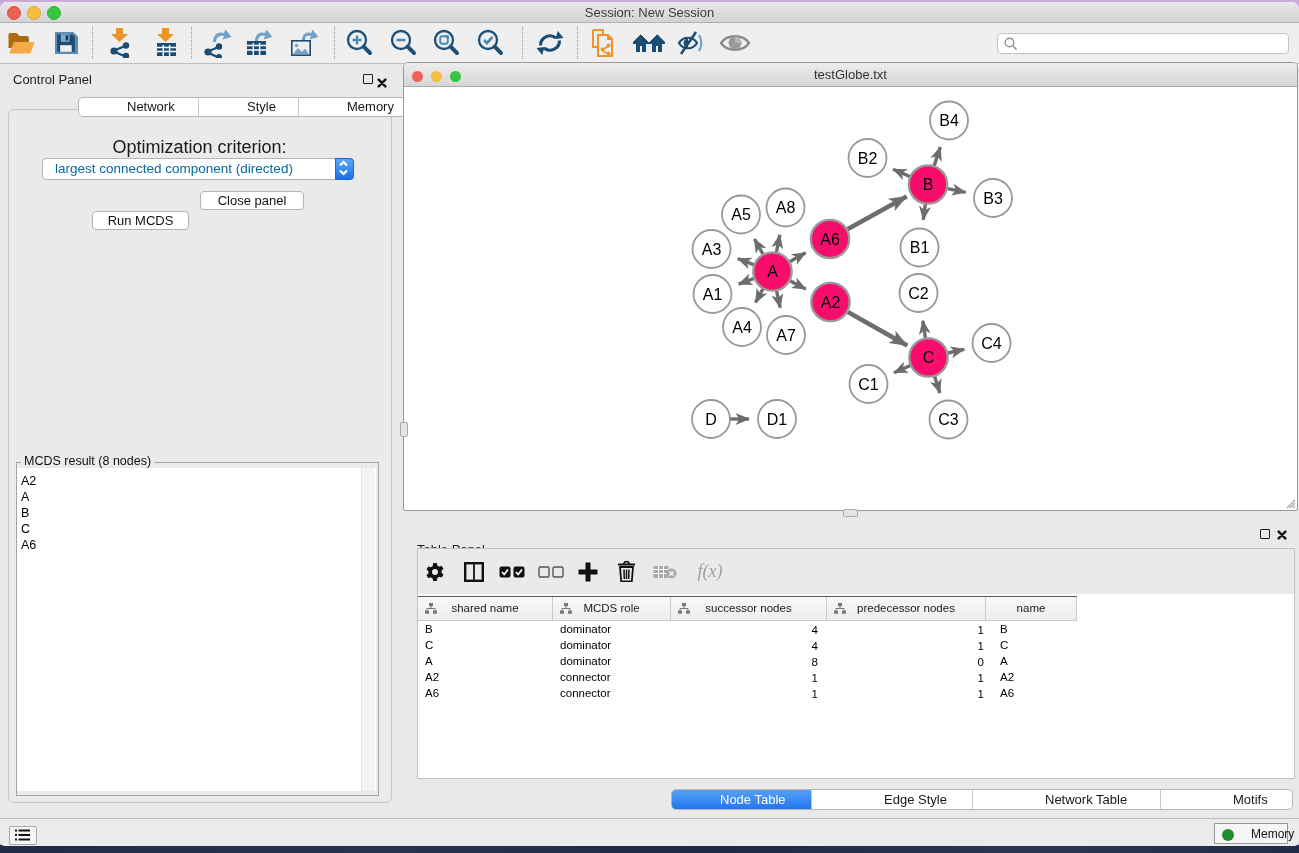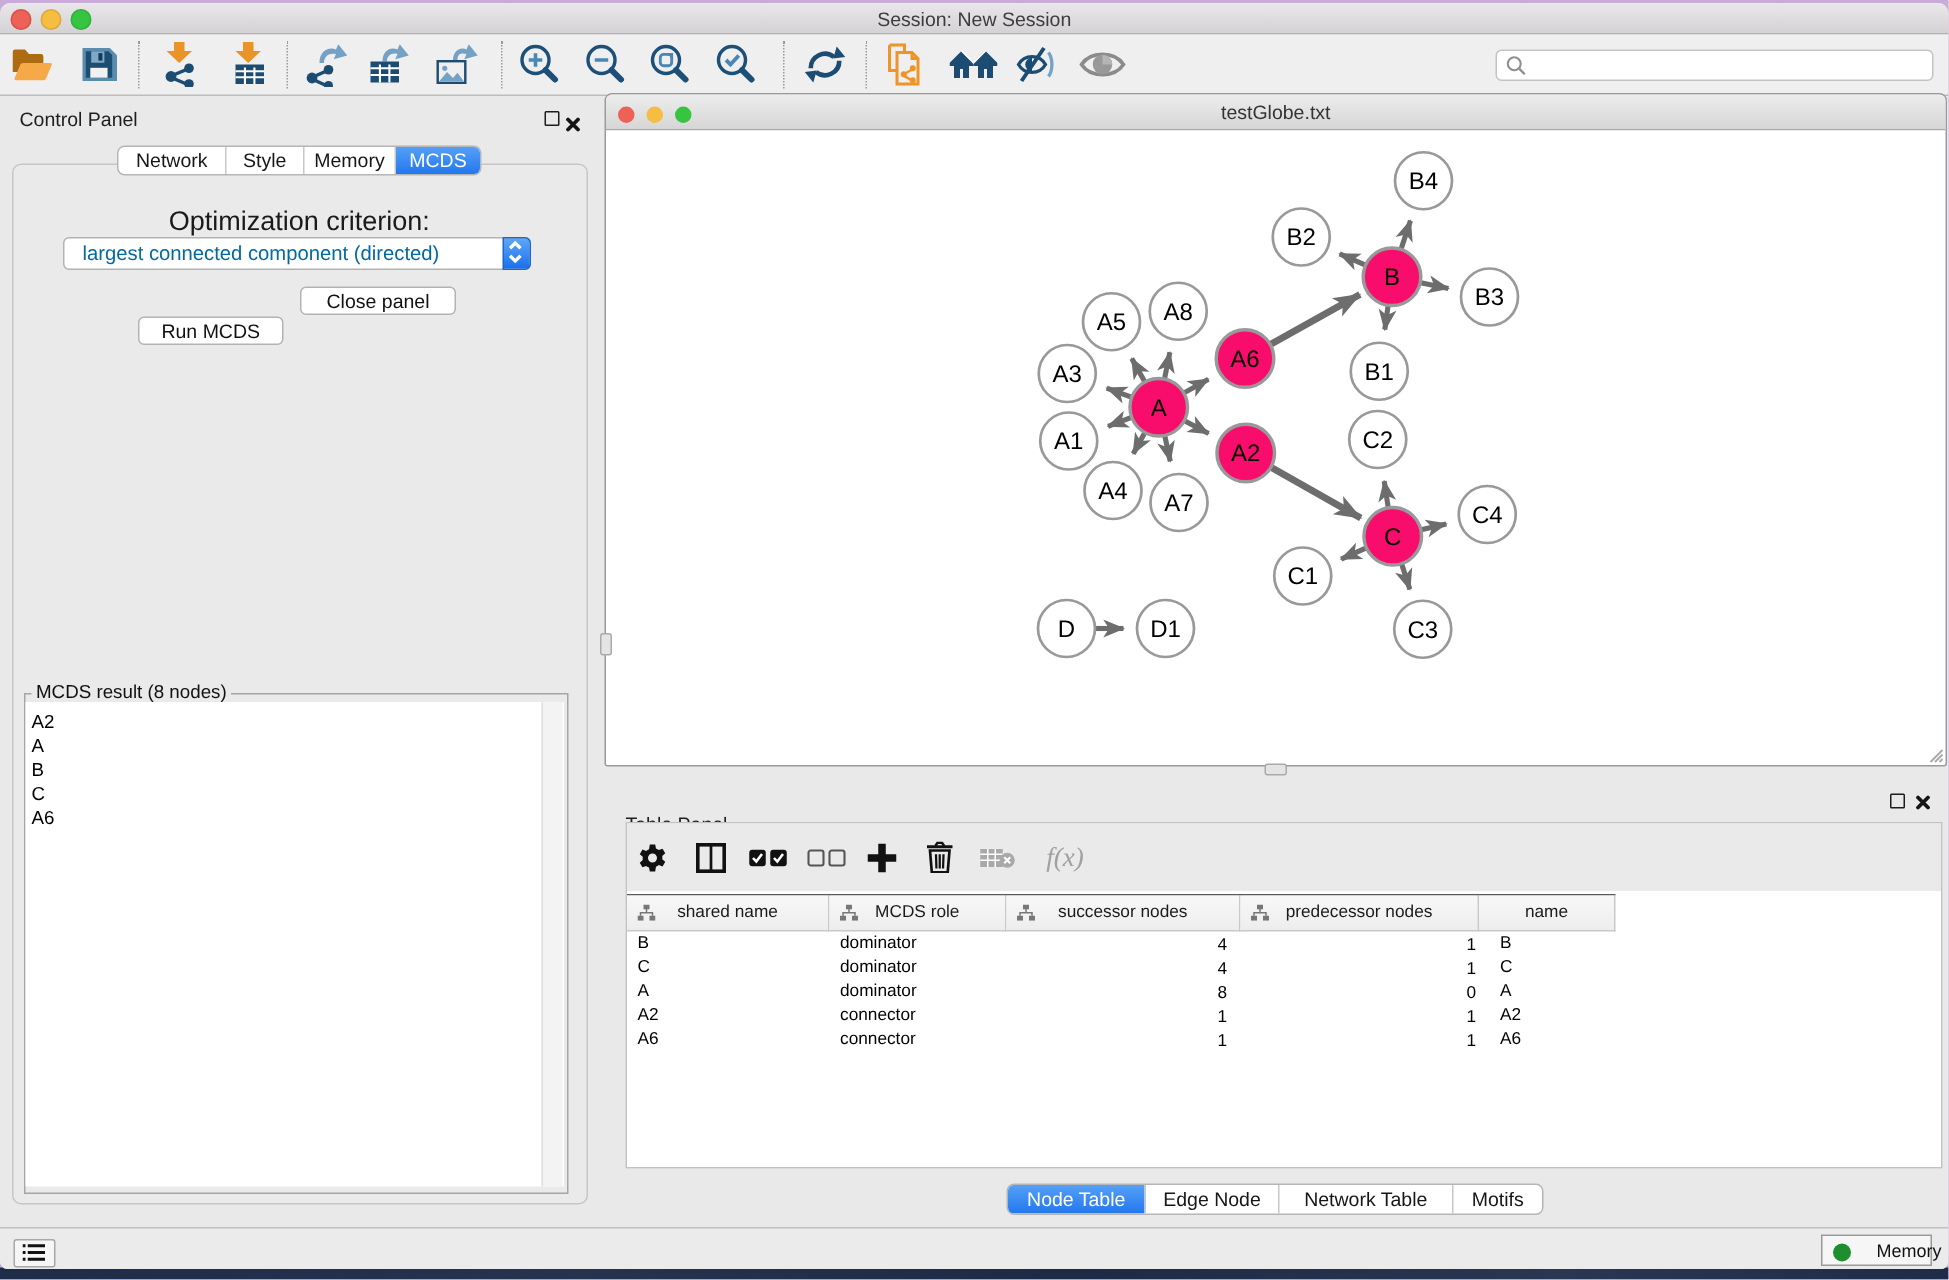--- a/index.html
+++ b/index.html
@@ -19,21 +19,21 @@
   background:#efefef;border-bottom:1px solid #bdbdbd;}
 .tbi{position:absolute;top:0;height:40px;display:flex;align-items:center;justify-content:center;}
 .tsep{position:absolute;top:4px;height:32px;width:0;border-left:1px dotted #9a9a9a;}
 #searchbox{position:absolute;left:997px;top:10px;width:290px;height:19px;background:#fff;
   border:1px solid #c3c3c3;border-radius:4px;}
 
 #cp-title{position:absolute;left:13px;top:70px;font-size:13px;color:#1e1e1e;}
 #cp-body{position:absolute;left:8px;top:107px;width:382px;height:692px;background:#eaeaea;
   border:1px solid #c6c6c6;border-radius:6px;}
 .seg{position:absolute;display:flex;background:#fff;border:1px solid #b6b6b6;border-radius:5px;overflow:hidden;}
-.seg div{font-size:13px;color:#161616;text-align:center;line-height:18px;border-right:1px solid #c8c8c8;}
+.seg div{font-size:13px;color:#161616;line-height:18px;border-right:1px solid #c8c8c8;padding-left:48px;}
 .seg div:last-child{border-right:none;}
 .seg .sel{background:linear-gradient(#55a0f7,#2277ee);color:#fff;}
 .seg2 div{line-height:19px;}
 #optlab{position:absolute;left:0;top:135px;width:399px;text-align:center;font-size:18px;color:#1a1a1a;}
 #dd{position:absolute;left:42px;top:156px;width:310px;height:20px;background:#fff;
   border:1px solid #b3b3b3;border-radius:4px;}
 #dd span{position:absolute;left:12px;top:2px;font-size:13.5px;color:#0369a1;}
 #dd .spin{position:absolute;right:-1px;top:-1px;width:17px;height:20px;border-radius:0 4px 4px 0;
   background:linear-gradient(#5da7f8,#1a70ec);border:1px solid #1b66cf;}
 .btn{position:absolute;top:189px;height:17px;background:#fff;border:1px solid #b3b3b3;border-radius:4px;
@@ -511,23 +511,23 @@
       <div class="trow" style="left:142px;top:120px;">connector</div>
       <div class="trow num" style="left:300px;top:121px;width:100px;">1</div>
       <div class="trow num" style="left:466px;top:121px;width:100px;">1</div>
       <div class="trow" style="left:582px;top:120px;">A2</div>
     <div class="trow" style="left:7px;top:136px;">A6</div>
       <div class="trow" style="left:142px;top:136px;">connector</div>
       <div class="trow num" style="left:300px;top:137px;width:100px;">1</div>
       <div class="trow num" style="left:466px;top:137px;width:100px;">1</div>
       <div class="trow" style="left:582px;top:136px;">A6</div>
   </div>
-  <div class="seg seg2" style="left:671px;top:787px;">
+  <div class="seg seg2" style="left:671px;top:787px;gap:24px;">
     <div class="sel" style="width:91px;">Node Table</div>
-    <div style="width:88px;">Edge Node</div>
+    <div style="width:88px;">Edge Style</div>
     <div style="width:115px;">Network Table</div>
     <div style="width:59px;">Motifs</div>
   </div>
 
   <div id="status">
     <div id="listbtn">
       <svg width="15" height="12" viewBox="0 0 15 12" style="position:absolute;left:5px;top:2px;">
           <g fill="#111">
             <rect x="0" y="0.5" width="2" height="2"></rect>
             <rect x="3.5" y="0.5" width="11.5" height="2"></rect>

